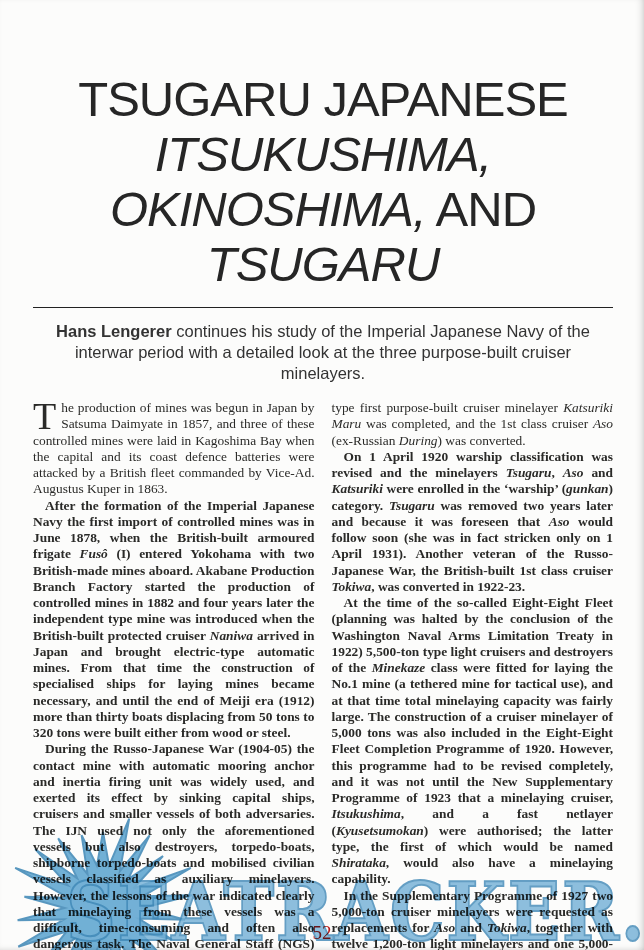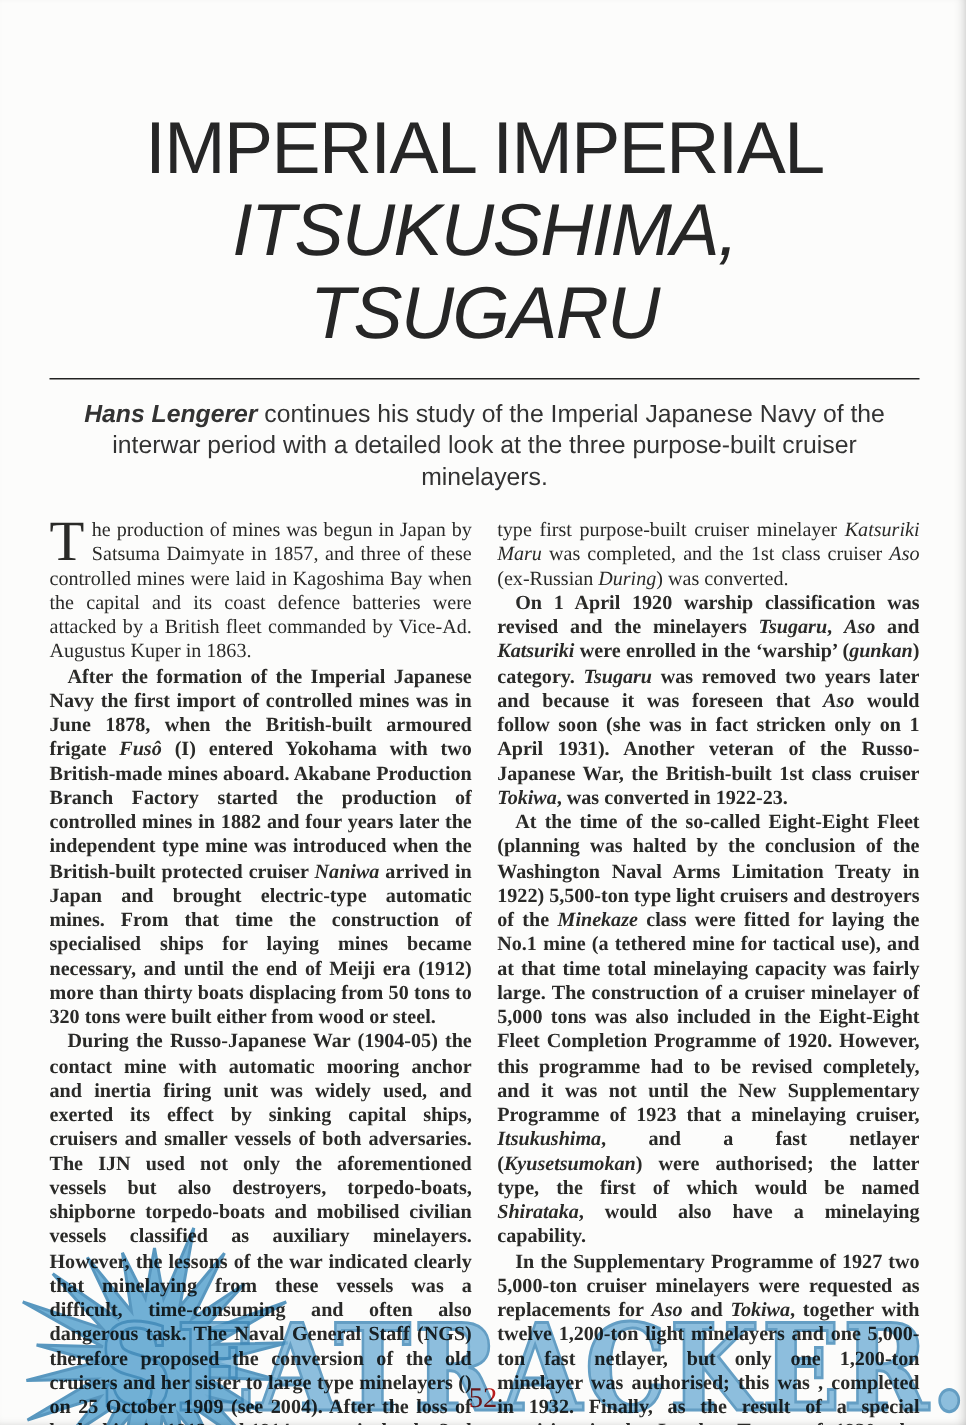--- a/index.html
+++ b/index.html
@@ -30,21 +30,21 @@
   .rule{border:none;border-top:1.6px solid #222;margin:15px 0 0 0;}
   .standfirst{
     font-family:"Liberation Sans", sans-serif;
     font-size:16.5px;
     line-height:21px;
     text-align:center;
     color:#333;
     margin:13px auto 0 auto;
     max-width:584px;
   }
-  .standfirst strong{font-weight:700;font-style:italic;}
+  .standfirst strong{font-weight:700;}
   
   .columns{
     display:flex;
     gap:17px;
     margin-top:16px;
   }
   .col{
     width:281.5px;
     font-size:13.4px;
     line-height:16.25px;
@@ -99,22 +99,23 @@
     opacity:.85;
   }
 </style>
 </head>
 <body>
 
 <div class="page">
   <div class="content">
 
     <h1 class="title">
-        <div class="title-line">IMPERIAL IMPERIAL</div>
+        <div class="title-line">TSUGARU JAPANESE</div>
         <div class="title-line"><i>ITSUKUSHIMA,</i></div>
+        <div class="title-line"><i>OKINOSHIMA,</i> AND</div>
         <div class="title-line"><i>TSUGARU</i></div>
       </h1>
 
     <hr class="rule">
 
     <p class="standfirst"><strong>Hans Lengerer</strong> <span>continues his study of the Imperial Japanese Navy of the interwar period with a detailed look at the three purpose-built cruiser minelayers.</span></p>
 
     <div class="columns">
       <div class="col">
           <p><span class="dropcap">T</span>he production of mines was begun in Japan by Satsuma Daimyate in 1857, and three of these controlled mines were laid in Kagoshima Bay when the capital and its coast defence batteries were attacked by a British fleet commanded by Vice-Ad. Augustus Kuper in 1863.</p>

